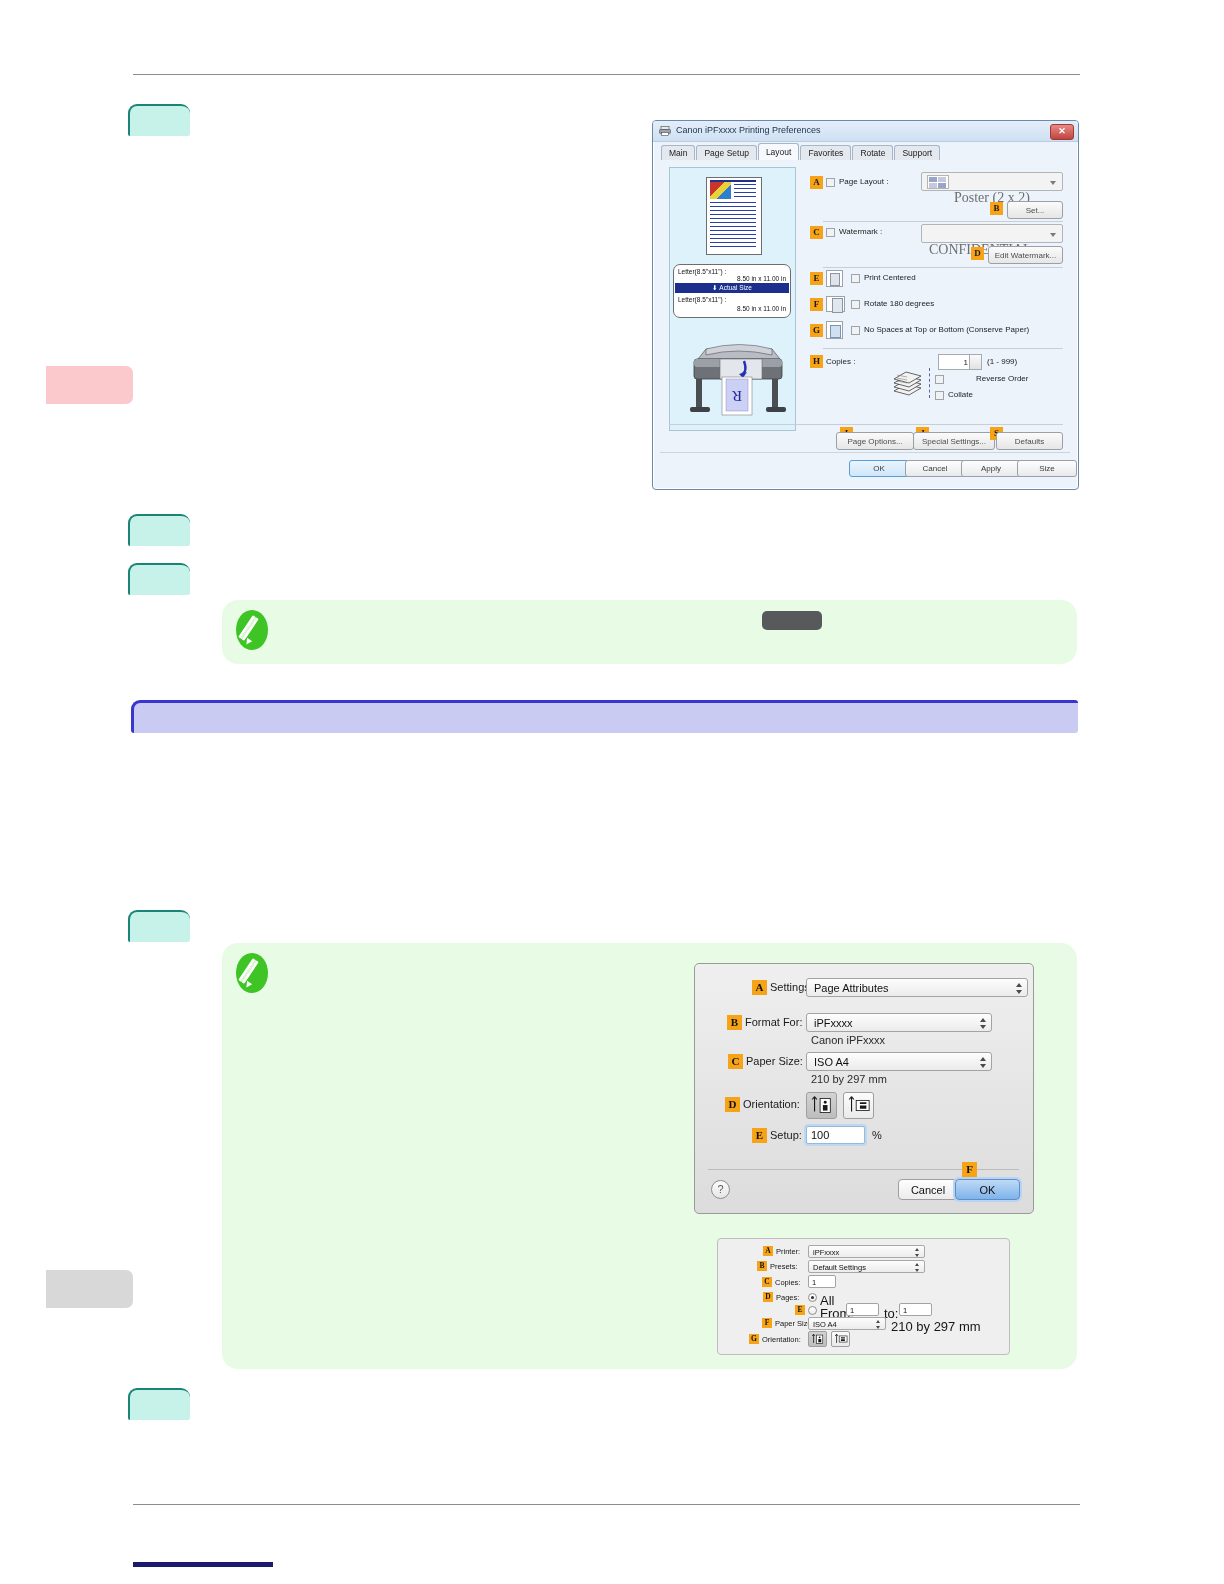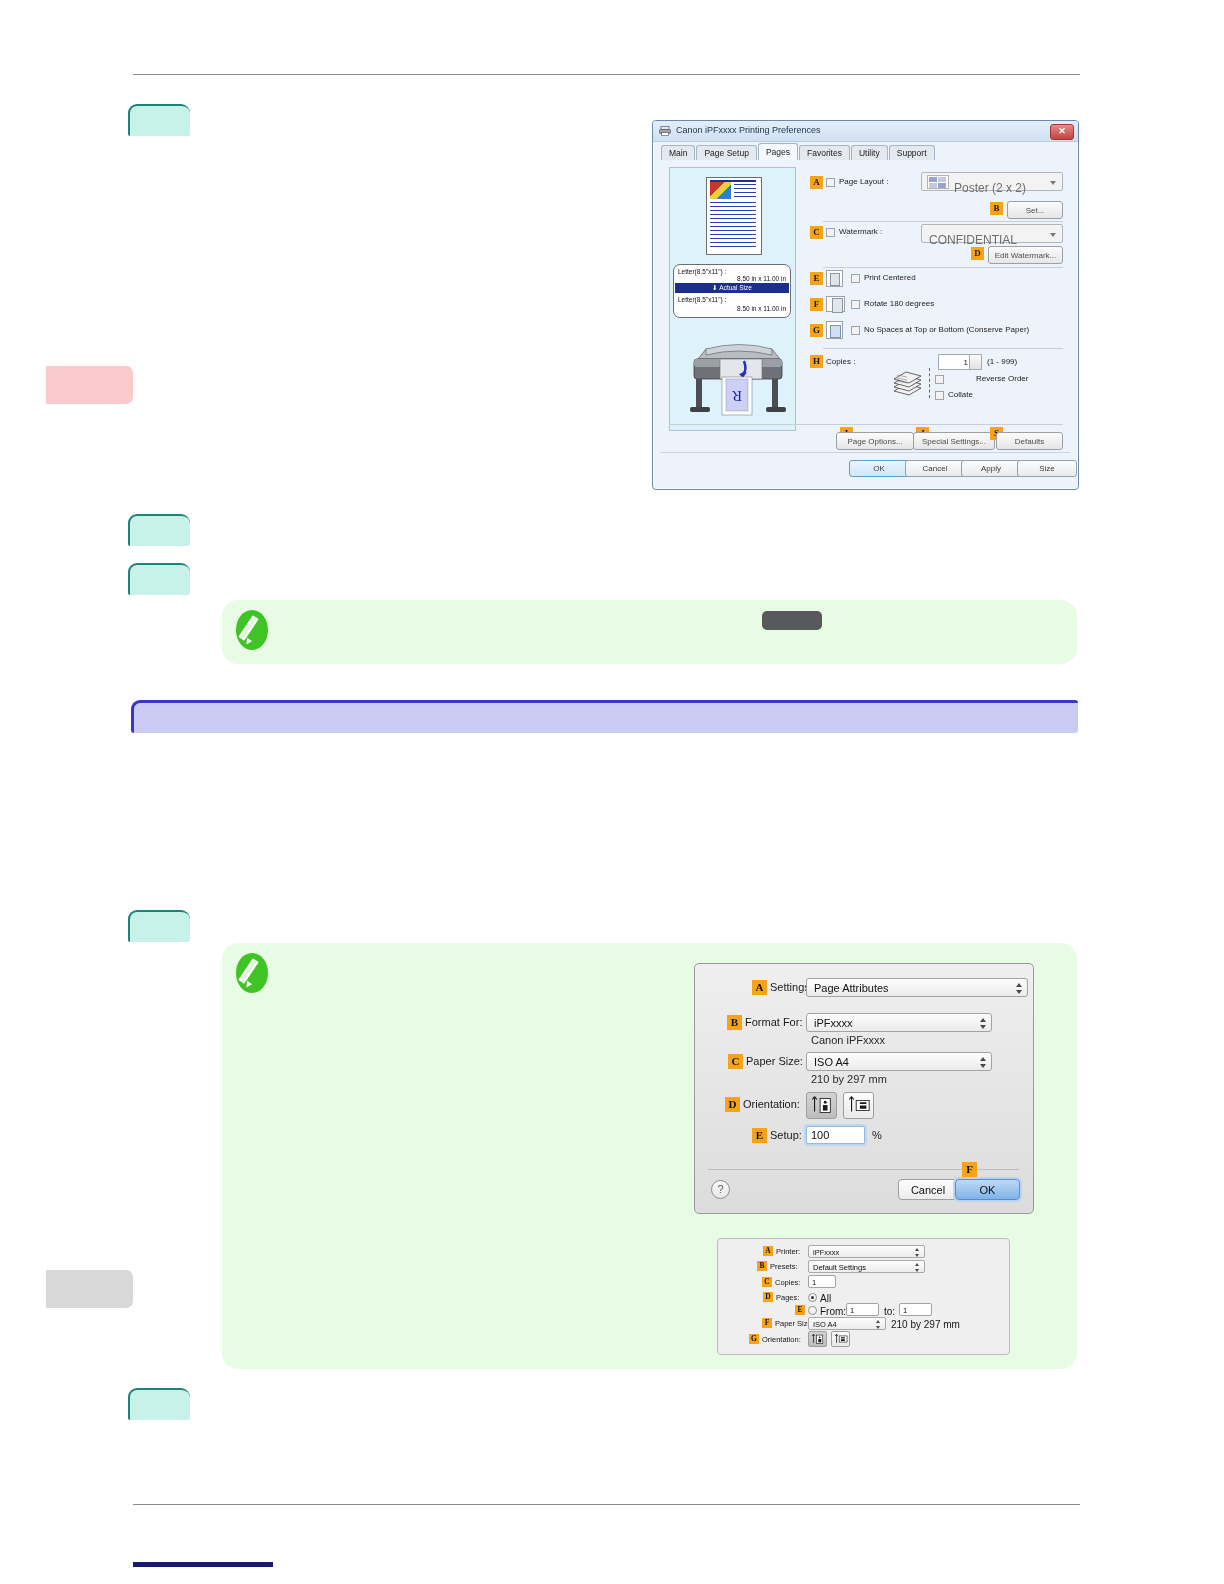--- a/index.html
+++ b/index.html
@@ -85,21 +85,21 @@
   #win-printer-img{left:676px;top:333px;width:116px;height:86px;}
 
   
   .lbl-badge{position:absolute;width:13px;height:13px;background:#f6a317;
     color:#1a1a1a;font-size:9px;font-weight:bold;line-height:13px;text-align:center;
     font-family:"Liberation Serif",serif;}
   .ctl-text{position:absolute;font-size:8px;color:#1c1c1c;white-space:nowrap;}
   .ck{position:absolute;width:9px;height:9px;background:#f2f2f2;border:1px solid #9aa5ae;box-sizing:border-box;}
   .combo{position:absolute;height:19px;background:#f3f3f3;border:1px solid #b0b5bb;
     border-radius:2px;box-sizing:border-box;}
-  .combo .cv{position:absolute;left:32px;top:8px;font-size:12px;color:#6e6e6e;}
+  .combo .cv{position:absolute;left:32px;top:17px;font-size:14px;color:#6e6e6e;font-family:Liberation Serif, serif;}
   .combo .cv.noicon{left:7px;}
   .combo .arrow{position:absolute;right:6px;top:8px;width:0;height:0;
     border-left:3px solid transparent;border-right:3px solid transparent;border-top:4px solid #7a7a7a;}
   .combo .cicon{position:absolute;left:5px;top:2px;width:22px;height:14px;
     background:#ffffff;border:1px solid #b4b4b4;box-sizing:border-box;}
   .btn{position:absolute;height:18px;background:linear-gradient(#fbfbfb,#e6e6e6);
     border:1px solid #9aa0a6;border-radius:3px;font-size:8px;color:#4c4c4c;
     line-height:17px;text-align:center;box-sizing:border-box;}
   .hr-sep{position:absolute;height:1px;background:#c8ced5;}
   .spin{position:absolute;width:44px;height:16px;background:#ffffff;border:1px solid #a5abb2;box-sizing:border-box;}
@@ -157,21 +157,21 @@
     border-left:2.5px solid transparent;border-right:2.5px solid transparent;border-bottom:3px solid #4a4a4a;}
   .pstep:after{content:"";position:absolute;left:0;bottom:0;width:0;height:0;
     border-left:2.5px solid transparent;border-right:2.5px solid transparent;border-top:3px solid #4a4a4a;}
   .pfield{position:absolute;height:13px;background:#ffffff;border:1px solid #a3a3a3;
     border-radius:2px;box-sizing:border-box;}
   .pfield .pfv{position:absolute;left:3px;top:2px;font-size:7.5px;color:#111;}
   .radio{position:absolute;width:9px;height:9px;border-radius:50%;
     background:linear-gradient(#ffffff,#ededed);border:1px solid #8f8f8f;box-sizing:border-box;}
   .radio.on:after{content:"";position:absolute;left:2px;top:2px;width:3px;height:3px;
     border-radius:50%;background:#2c2c2c;}
-  .ptext{position:absolute;font-size:10px;color:#161616;white-space:nowrap;}
+  .ptext{position:absolute;font-size:13px;color:#161616;white-space:nowrap;}
   .porient{position:absolute;width:19px;height:16px;background:linear-gradient(#fcfcfc,#e9e9e9);
     border:1px solid #9e9e9e;border-radius:2px;box-sizing:border-box;}
   .porient.sel{background:linear-gradient(#d3d3d3,#bdbdbd);}
 </style>
 </head>
 <body>
 
 <div class="abs" id="page-rule-top"></div>
 <div class="abs" id="page-rule-bottom"></div>
 <div class="abs" id="page-footer-mark"></div>
@@ -208,23 +208,23 @@
     <rect x="2" y="0.5" width="8" height="3" fill="#e8e8e8" stroke="#4a4a4a" stroke-width="0.6"></rect>
     <rect x="0.5" y="3.5" width="11" height="4" rx="0.8" fill="#9aa3ab" stroke="#43505c" stroke-width="0.6"></rect>
     <rect x="2.5" y="6.5" width="7" height="3" fill="#ffffff" stroke="#4a4a4a" stroke-width="0.6"></rect>
   </svg>
   <div class="abs" id="win-title-text">Canon iPFxxxx Printing Preferences</div>
   <div class="abs" id="win-close">✕</div>
 
   <div class="abs" id="win-tabrow">
     <div class="win-tab">Main</div>
     <div class="win-tab">Page Setup</div>
-    <div class="win-tab active">Pages</div>
+    <div class="win-tab active">Layout</div>
     <div class="win-tab">Favorites</div>
-    <div class="win-tab">Utility</div>
+    <div class="win-tab">Rotate</div>
     <div class="win-tab">Support</div>
   </div>
 </div>
 
 <div class="abs" id="win-preview"></div>
 <div class="abs" id="win-preview-page">
   <div id="pv-thumb"></div>
   <div class="pv-band" style="top:24px"></div>
     <div class="pv-band" style="top:28px"></div>
   <div class="pv-band" style="top:32px"></div>

